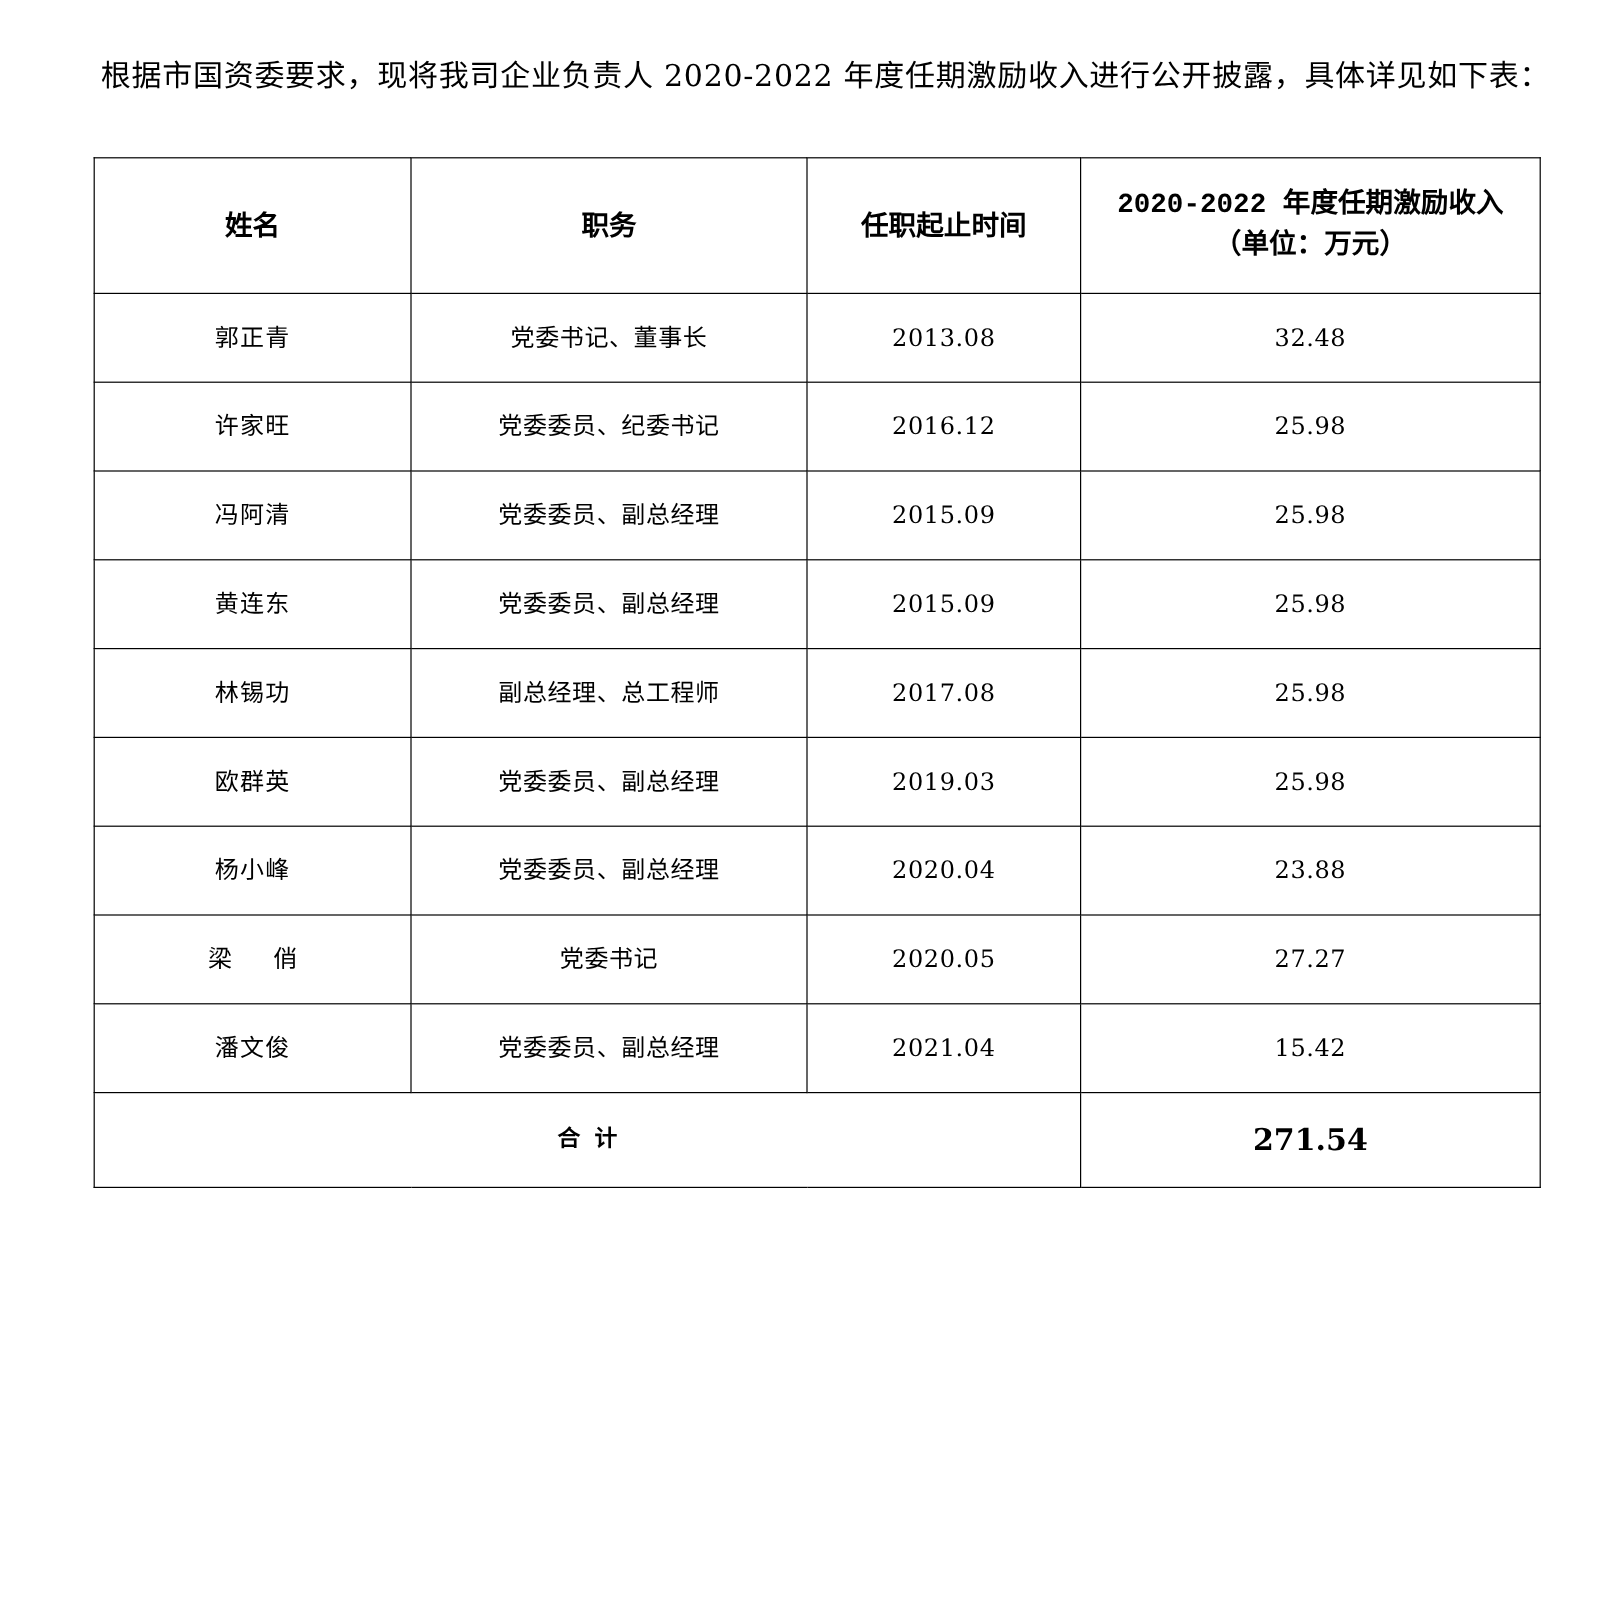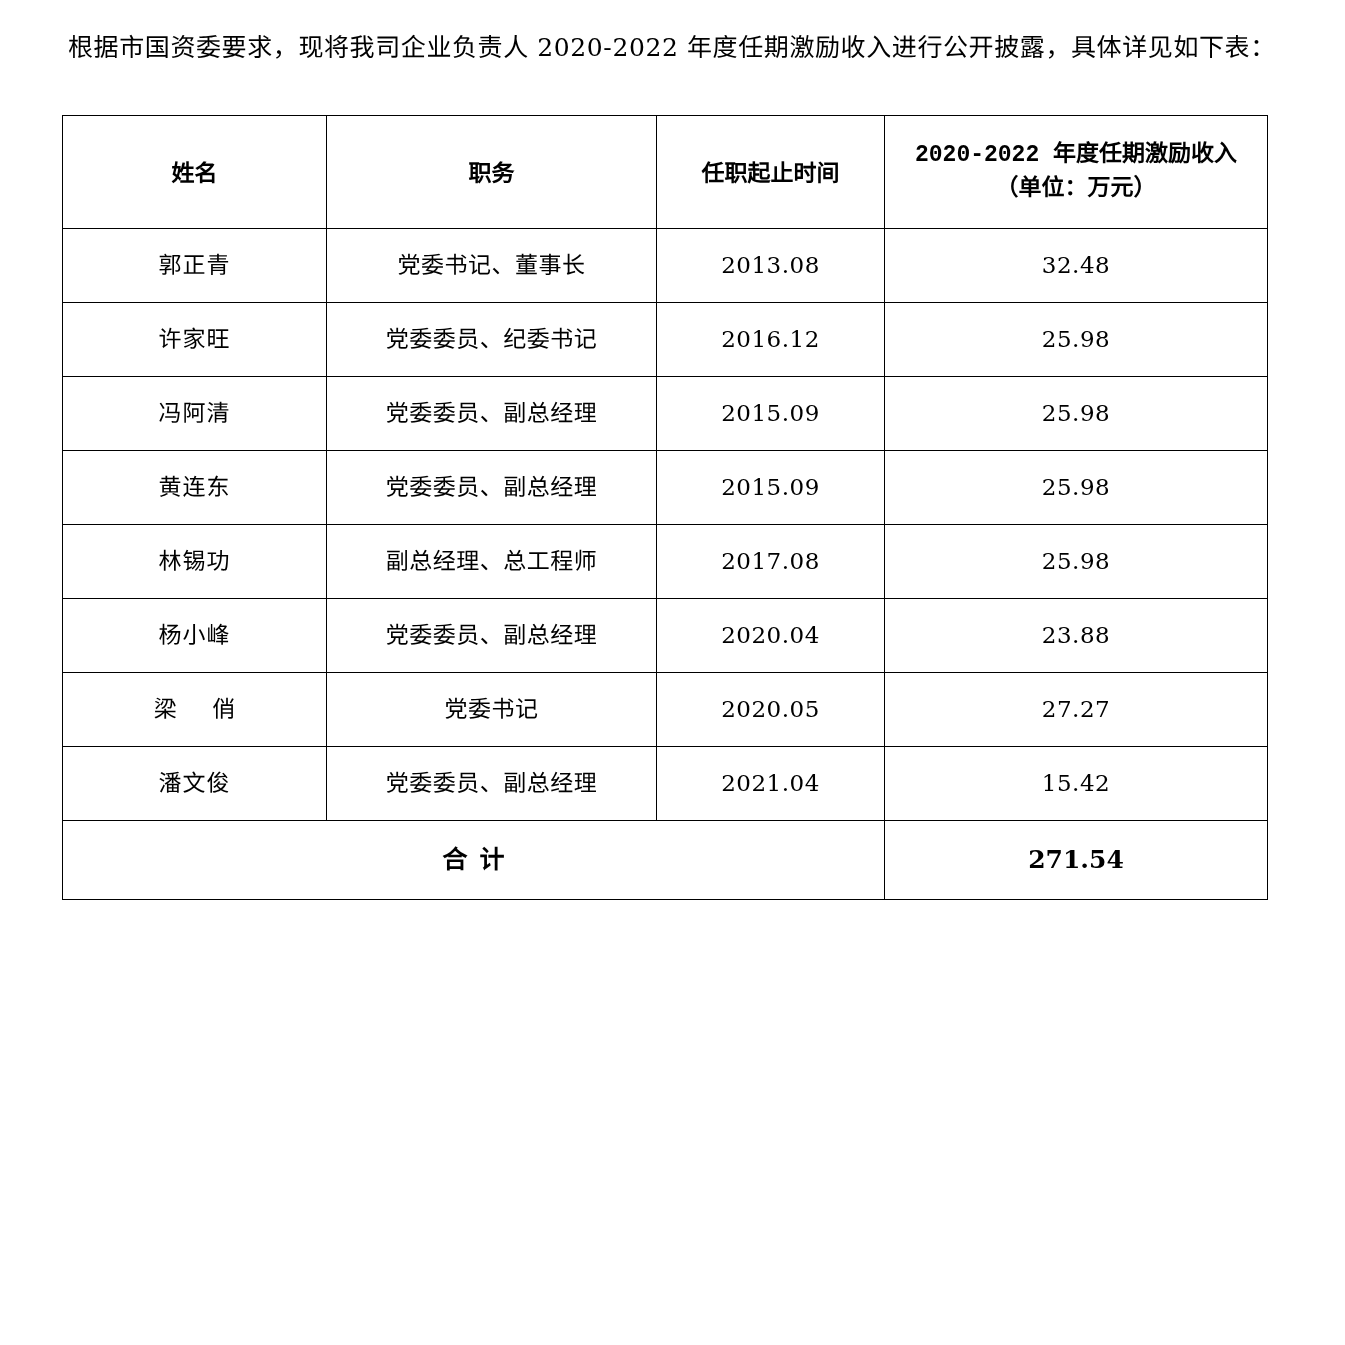--- a/index.html
+++ b/index.html
@@ -12,21 +12,21 @@
     height: 1345px;
     font-family: "DejaVu Serif", "Liberation Serif", serif;
     color: #000000;
     overflow: hidden;
   }
   .page {
     position: relative;
     width: 1345px;
     height: 1345px;
     box-sizing: border-box;
-    padding: 0;
+    padding: 16px;
   }
   .intro {
     margin: 0;
     padding: 22px 22px 0 14px;
     font-size: 25px;
     line-height: 2.05;
     letter-spacing: 0.6px;
     text-align: justify;
     text-justify: inter-ideograph;
   }
@@ -47,21 +47,21 @@
   table.disclosure col.c-name  { width: 264px; }
   table.disclosure col.c-title { width: 330px; }
   table.disclosure col.c-date  { width: 228px; }
   table.disclosure col.c-value { width: 383px; }
 
   table.disclosure th,
   table.disclosure td {
     border: 1px solid #000000;
     text-align: center;
     vertical-align: middle;
-    font-size: 23px;
+    font-size: 20px;
     padding: 0;
     height: 73px;
     line-height: 1.45;
   }
   table.disclosure thead th {
     font-weight: bold;
     height: 112px;
     font-size: 23px;
   }
   .hdr-two-line {
@@ -75,21 +75,21 @@
   td.title-cell {
     letter-spacing: 0.5px;
   }
   td.date-cell, td.value-cell {
     font-family: "DejaVu Serif", "Liberation Serif", serif;
     letter-spacing: 0.5px;
   }
   tr.total-row td {
     font-weight: bold;
     height: 78px;
-    font-size: 25px;
+    font-size: 19px;
   }
   tr.total-row td.total-label {
     letter-spacing: 12px;
     text-indent: 12px;
   }
   tr.total-row td.total-value {
     font-size: 25px;
   }
   .name-spaced {
     letter-spacing: 14px;
@@ -148,20 +148,26 @@
           <td class="date-cell">2015.09</td>
           <td class="value-cell">25.98</td>
         </tr>
         <tr>
           <td class="name-cell">林锡功</td>
           <td class="title-cell">副总经理、总工程师</td>
           <td class="date-cell">2017.08</td>
           <td class="value-cell">25.98</td>
         </tr>
         <tr>
+          <td class="name-cell">欧群英</td>
+          <td class="title-cell">党委委员、副总经理</td>
+          <td class="date-cell">2019.03</td>
+          <td class="value-cell">25.98</td>
+        </tr>
+        <tr>
           <td class="name-cell">杨小峰</td>
           <td class="title-cell">党委委员、副总经理</td>
           <td class="date-cell">2020.04</td>
           <td class="value-cell">23.88</td>
         </tr>
         <tr>
           <td class="name-cell"><span class="name-spaced">梁 俏</span></td>
           <td class="title-cell">党委书记</td>
           <td class="date-cell">2020.05</td>
           <td class="value-cell">27.27</td>

